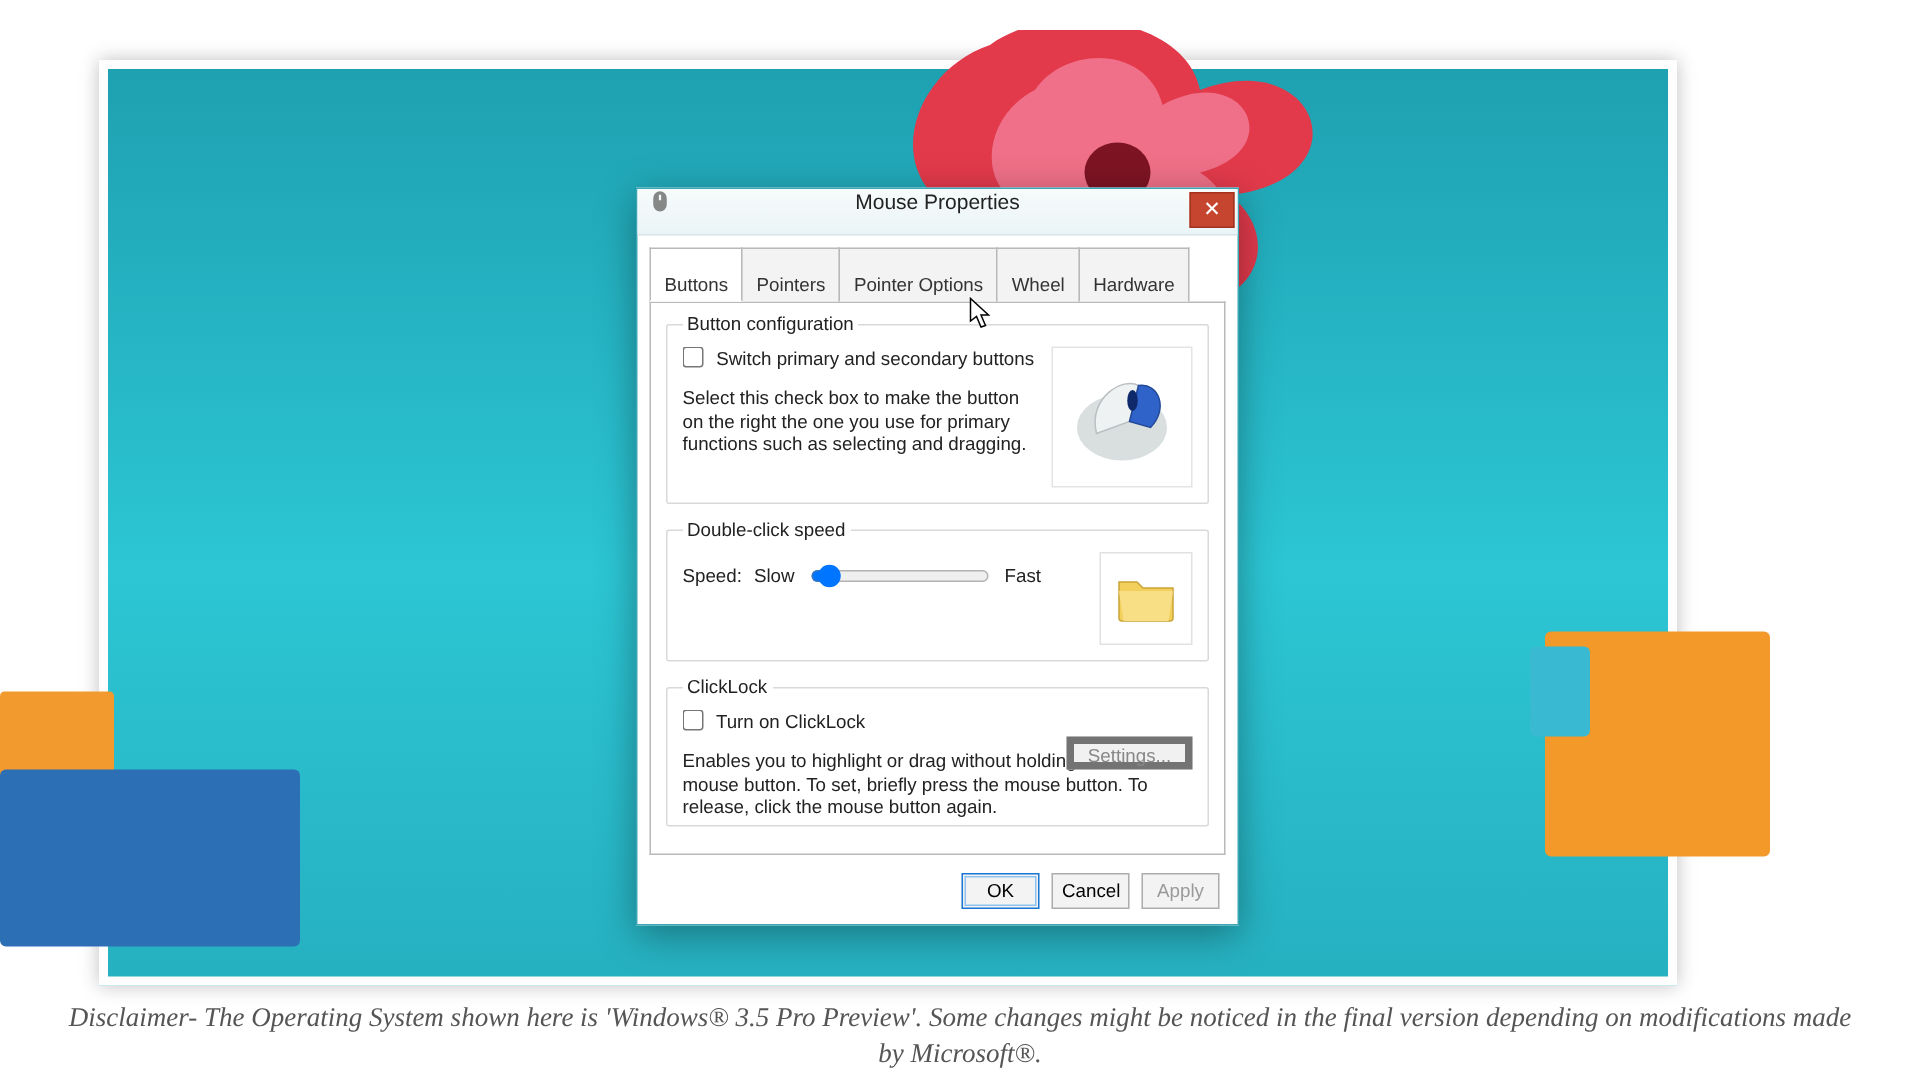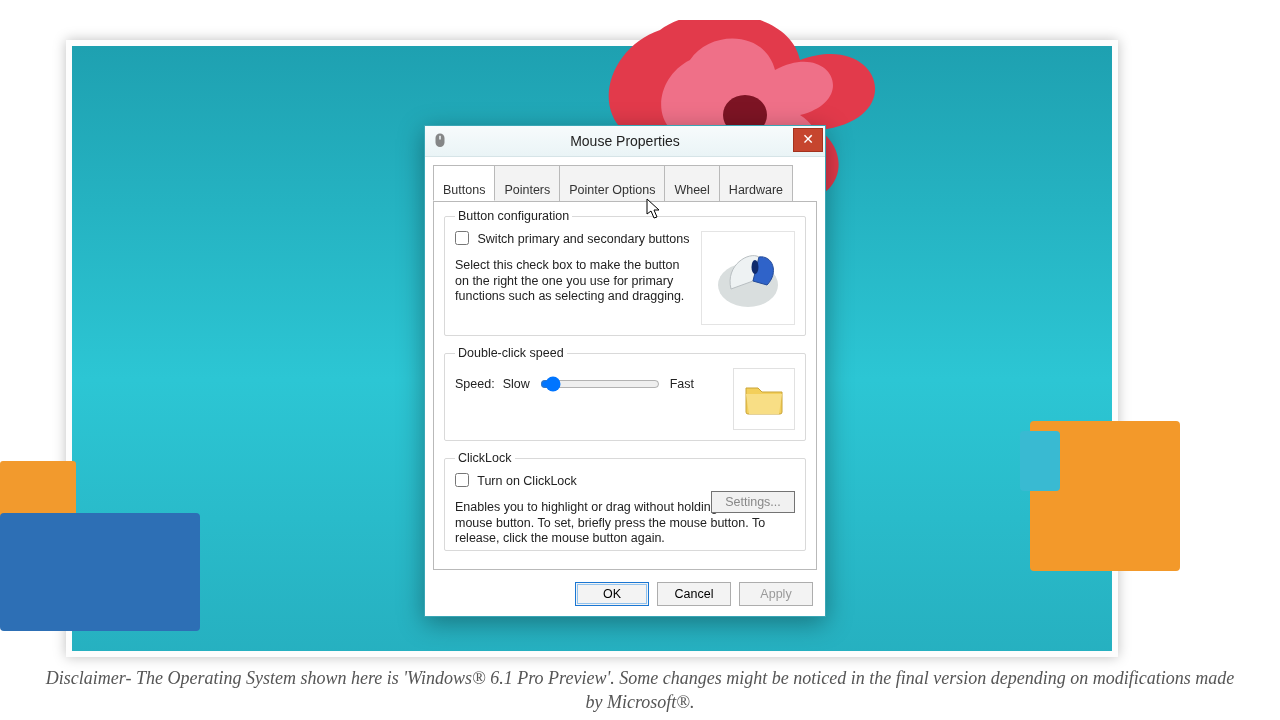--- a/index.html
+++ b/index.html
@@ -5,42 +5,42 @@
   body{margin:0;width:1280px;height:720px;font-family:"Segoe UI",Tahoma,sans-serif;background:#fff;overflow:hidden}
   .desktop{position:absolute;left:66px;top:40px;width:1052px;height:617px;background:linear-gradient(180deg,#1ea0b0 0%,#2cc6d4 55%,#26b0c0 100%);box-shadow:inset 0 0 0 6px #fdfdfd,0 0 12px rgba(0,0,0,.25)}
   .flower{position:absolute;right:15%;top:-20px;width:420px;height:240px;pointer-events:none}
   .flower svg{position:absolute;left:0;top:0}
   .blocks{position:absolute;bottom:-14px;left:-66px;width:1180px;height:260px;pointer-events:none}
   .blockL{position:absolute;left:0;bottom:150px;width:76px;height:60px;background:#f29a2d;border-radius:3px}
   .blockB{position:absolute;left:0;bottom:40px;width:200px;height:118px;background:#2d6fb5;border-radius:4px}
   .blockO{position:absolute;right:0;bottom:100px;width:150px;height:150px;background:#f3992a;border-radius:4px}
   .blockO2{position:absolute;right:120px;bottom:180px;width:40px;height:60px;background:#39bad2;border-radius:4px}
   .win{position:absolute;left:358px;top:85px;width:400px;background:#fff;border:1px solid #3aa6b5;box-shadow:0 6px 24px rgba(0,0,0,.35)}
-  .titlebar{height:30px;background:linear-gradient(#f7fbfc,#eaf4f6);display:flex;align-items:center;position:relative;border-bottom:1px solid #d6e4e7}
+  .titlebar{height:30px;background:linear-gradient(#f7fbfc,#eaf4f6);display:flex;align-items:flex-start;position:relative;border-bottom:1px solid #d6e4e7}
   .ticon{width:18px;height:18px;margin:0 6px;opacity:.8}
   .ttitle{position:absolute;left:0;right:0;text-align:center;font-size:14px;color:#222}
   .closebtn{position:absolute;right:2px;top:2px;width:28px;height:22px;background:#c6452e;color:#fff;text-align:center;font:14px/20px sans-serif;cursor:pointer;border:1px solid #a3321e}
   .client{padding:7px 8px 46px 8px}
   .tabs{display:flex;border-bottom:1px solid #b9b9b9;font-size:12.5px;position:relative;top:1px}
   .tab{padding:17px 9px 3px;border:1px solid #b9b9b9;border-bottom:none;margin-right:-1px;background:#f3f3f3;color:#333;cursor:pointer}
   .tab.active{background:#fff;border-bottom:1px solid #fff;position:relative;z-index:1}
   .tabbody{border:1px solid #b9b9b9;border-top:none;background:#fff;padding:8px}
   .group{border:1px solid #d9d9d9;border-radius:2px;padding:8px 10px 10px;margin-bottom:10px;position:relative;font-size:12.5px;color:#222}
   .group legend{font-size:12.5px;padding:0 3px;color:#222}
   .row{display:flex;align-items:flex-start}
   .txtcol{flex:1}
   .mouseimg{width:92px;height:92px;border:1px solid #e4e4e4;margin-left:8px;display:flex;align-items:center;justify-content:center}
   .folderimg{width:60px;height:60px;border:1px solid #e1e1e1;margin-left:10px;display:flex;align-items:center;justify-content:center}
   label{font-size:12.5px}
   .desc{font-size:12.5px;color:#222;margin-top:12px;line-height:1.25}
   .speedrow{display:flex;align-items:center;gap:8px;margin-top:6px;font-size:12.5px}
   input[type=range]{width:120px}
-  .settingsbtn{position:absolute;right:10px;top:26px;width:84px;height:22px;font-size:12.5px;background:#f1f1f1;border:1px solid #737373;color:#888}
+  .settingsbtn{position:absolute;right:10px;top:26px;width:84px;height:22px;font-size:12.5px;background:#f1f1f1;border:5px solid #737373;color:#888}
   .btnrow{position:absolute;right:12px;bottom:10px;display:flex;gap:8px}
-  .btn{width:74px;height:24px;font-size:12.5px;background:#f3f3f3;border:1px solid #adadad;cursor:pointer}
+  .btn{width:52px;height:24px;font-size:12.5px;background:#f3f3f3;border:1px solid #adadad;cursor:pointer}
   .btn.def{border:1px solid #1a76d2;outline:1px solid #8fc2ef;outline-offset:-3px}
   .btn:disabled{color:#9a9a9a}
   .disc{position:absolute;left:0;right:0;bottom:6px;text-align:center;font:italic 18px/1.3 Georgia,serif;color:#555;padding:0 40px}
   .cursor{position:absolute;left:646px;top:198px;width:16px;height:22px;pointer-events:none;z-index:50}
   input[type=checkbox]{width:14px;height:14px;vertical-align:-2px;margin:0 5px 0 0}
 </style>
 </head>
 <body>
 
 <div class="desktop">
@@ -137,13 +137,13 @@
       <button class="btn">Cancel</button>
       <button class="btn" disabled="">Apply</button>
     </div>
   </div>
 </div>
 
 <svg class="cursor" viewBox="0 0 16 22">
   <path d="M1 1 L1 16 L5 13 L8 20 L11 19 L8 12 L13 12 Z" fill="#fff" stroke="#000" stroke-width="1"></path>
 </svg>
 
-<div class="disc">Disclaimer- The Operating System shown here is 'Windows® 6.1 Pro Preview'. Some changes might be noticed in the final version depending on modifications made by Microsoft®.</div>
+<div class="disc">Disclaimer- The Operating System shown here is 'Windows® 3.5 Pro Preview'. Some changes might be noticed in the final version depending on modifications made by Microsoft®.</div>
 
 </body></html>

